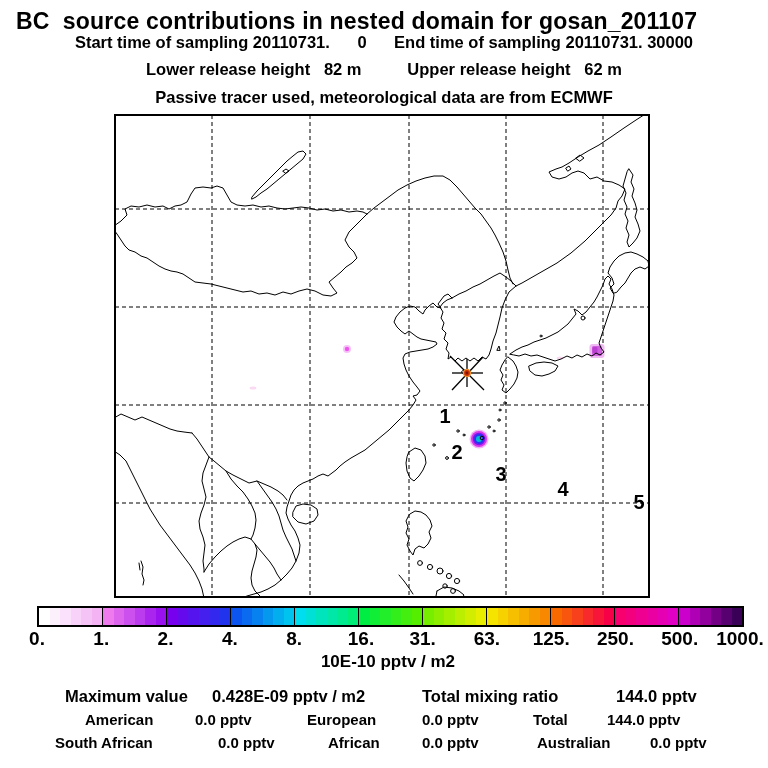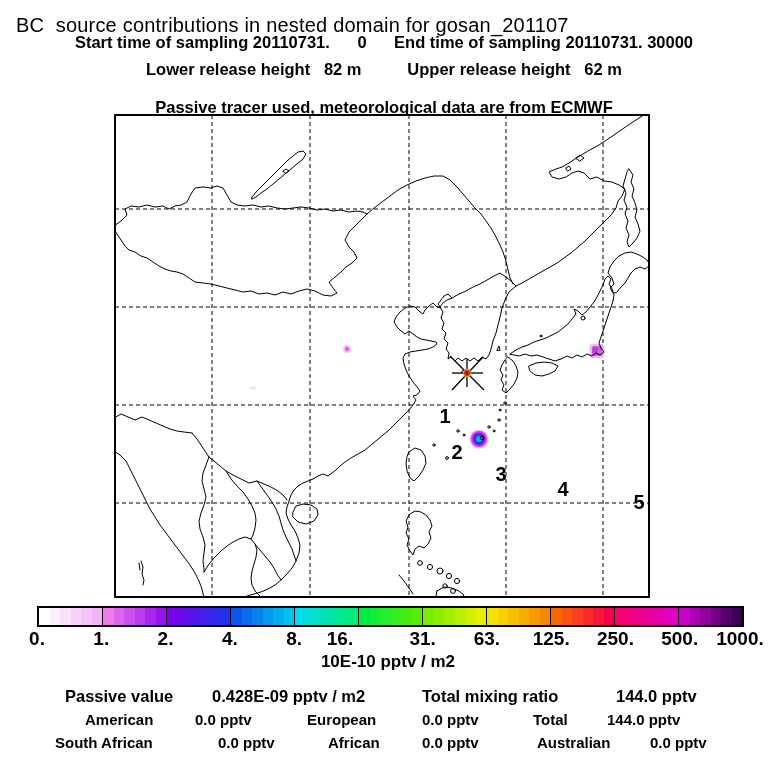--- a/index.html
+++ b/index.html
@@ -1,20 +1,20 @@
 <!DOCTYPE html>
 <html><head>
 <meta charset="utf-8">
 <style>
   html,body{margin:0;padding:0;}
   body{width:768px;height:768px;background:#ffffff;position:relative;overflow:hidden;
        font-family:"Liberation Sans",sans-serif;color:#000;}
-  .title{position:absolute;left:16px;top:14px;font-size:20px;font-weight:normal;letter-spacing:.2px;white-space:pre;}
+  .title{position:absolute;left:16px;top:8px;font-size:23px;font-weight:bold;letter-spacing:.2px;white-space:pre;}
   .hline{position:absolute;left:0;width:768px;text-align:center;white-space:pre;font-weight:bold;font-size:16.5px;}
-  #hline1{top:33px;} #hline2{top:60px;} #hline3{top:98px;}
+  #hline1{top:33px;} #hline2{top:60px;} #hline3{top:88px;}
   #mapsvg{position:absolute;left:114px;top:114px;}
   #colorbar{position:absolute;left:37px;top:606px;width:707px;height:21px;display:flex;
             border:2px solid #000;box-sizing:border-box;background:#fff;}
   .cb-seg{flex:1;display:flex;border-left:1.6px solid #000;}
   .cb-seg:first-child{border-left:none;}
   .cb-step{flex:1;}
   .cbtick{position:absolute;top:628px;transform:translateX(-50%);font-weight:bold;font-size:19px;white-space:nowrap;}
   .units{position:absolute;left:4px;top:652px;width:768px;text-align:center;font-weight:bold;font-size:17px;white-space:pre;}
   .stat{position:absolute;font-weight:bold;white-space:pre;}
   .rowA{top:687px;font-size:16.5px;}
@@ -222,31 +222,31 @@
       <div class="cb-step" style="background: rgb(87, 0, 111);"></div>
       <div class="cb-step" style="background: rgb(58, 0, 88);"></div>
     </div>
   </div>
 <div id="cbticks">
     <span class="cbtick" style="left: 37px;">0.</span>
     <span class="cbtick" style="left: 101.273px;">1.</span>
     <span class="cbtick" style="left: 165.545px;">2.</span>
     <span class="cbtick" style="left: 229.818px;">4.</span>
     <span class="cbtick" style="left: 294.091px;">8.</span>
-    <span class="cbtick" style="left: 340px;">16.</span>
+    <span class="cbtick" style="left: 361px;">16.</span>
     <span class="cbtick" style="left: 422.636px;">31.</span>
     <span class="cbtick" style="left: 486.909px;">63.</span>
     <span class="cbtick" style="left: 551.182px;">125.</span>
     <span class="cbtick" style="left: 615.455px;">250.</span>
     <span class="cbtick" style="left: 679.727px;">500.</span>
     <span class="cbtick" style="left: 740px;">1000.</span>
   </div>
 <div class="units">10E-10 pptv / m2</div>
 
-<span class="stat rowA" style="left:65px">Passive value</span>
+<span class="stat rowA" style="left:65px">Maximum value</span>
 <span class="stat rowA" style="left:212px">0.428E-09 pptv / m2</span>
 <span class="stat rowA" style="left:422px">Total mixing ratio</span>
 <span class="stat rowA" style="left:616px">144.0 pptv</span>
 
 <span class="stat rowB" style="left:85px">American</span>
 <span class="stat rowB" style="left:195px">0.0 pptv</span>
 <span class="stat rowB" style="left:307px">European</span>
 <span class="stat rowB" style="left:422px">0.0 pptv</span>
 <span class="stat rowB" style="left:533px">Total</span>
 <span class="stat rowB" style="left:607px">144.0 pptv</span>

